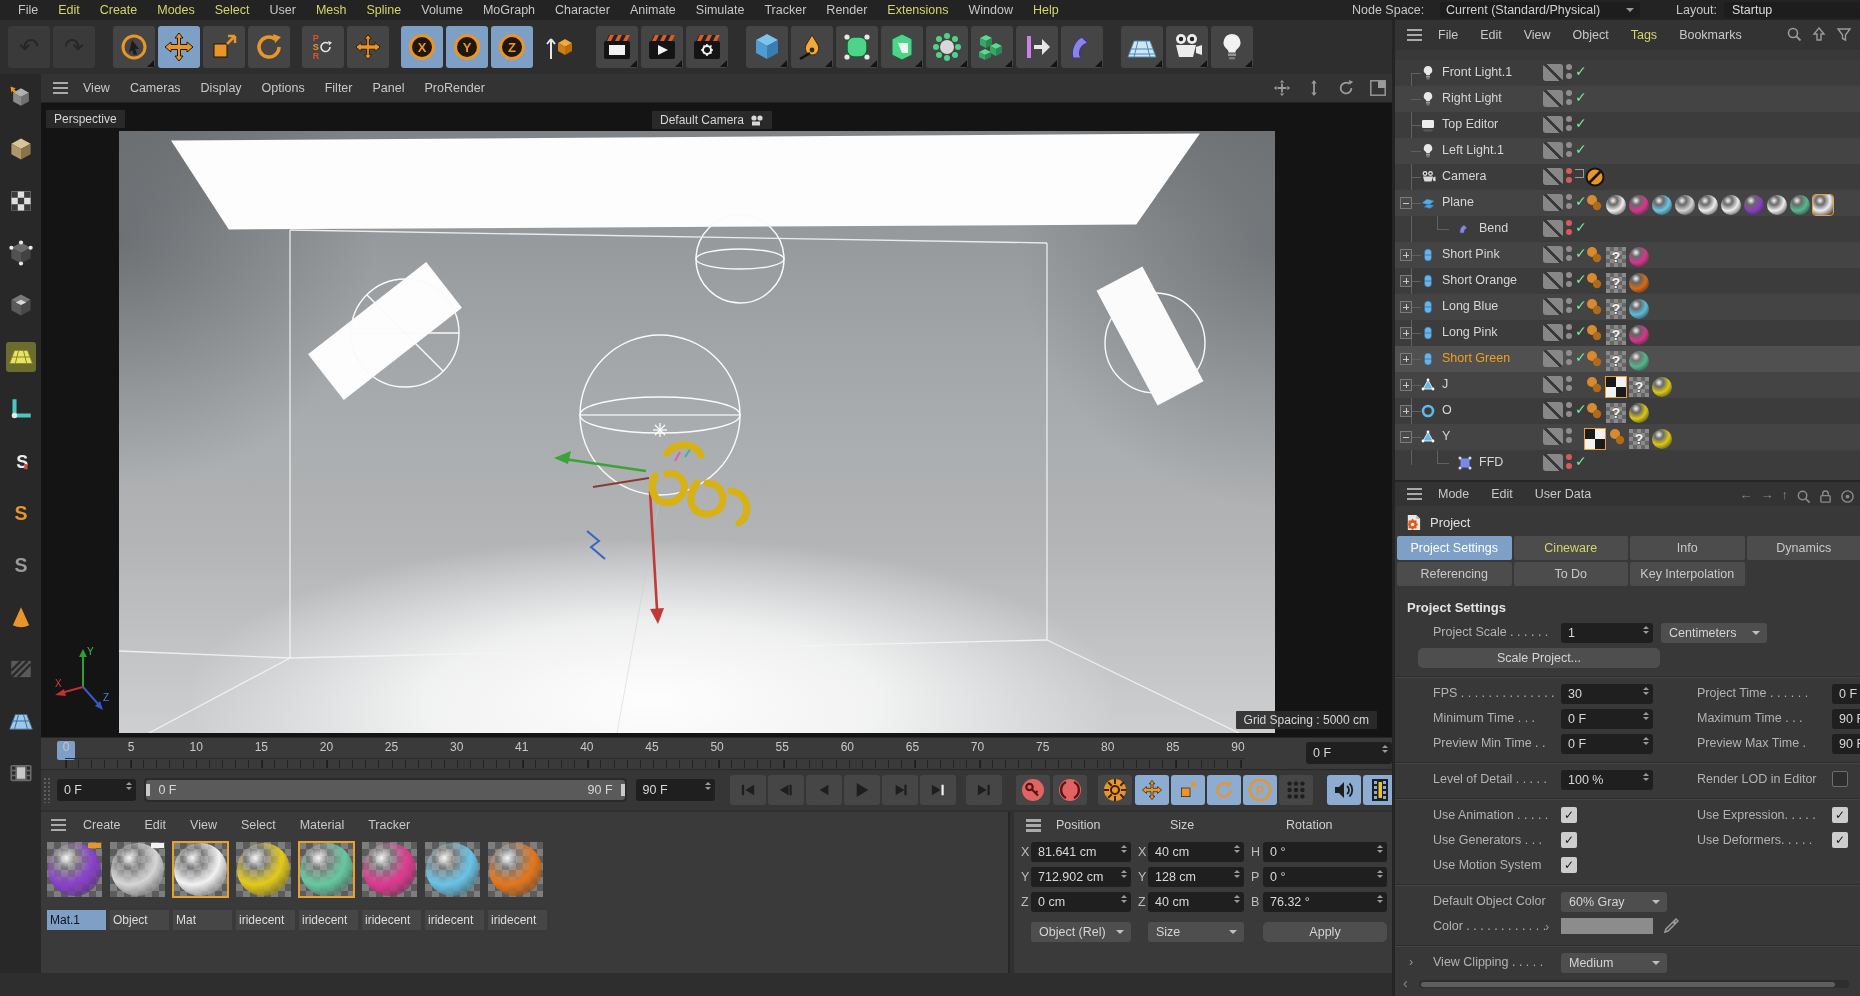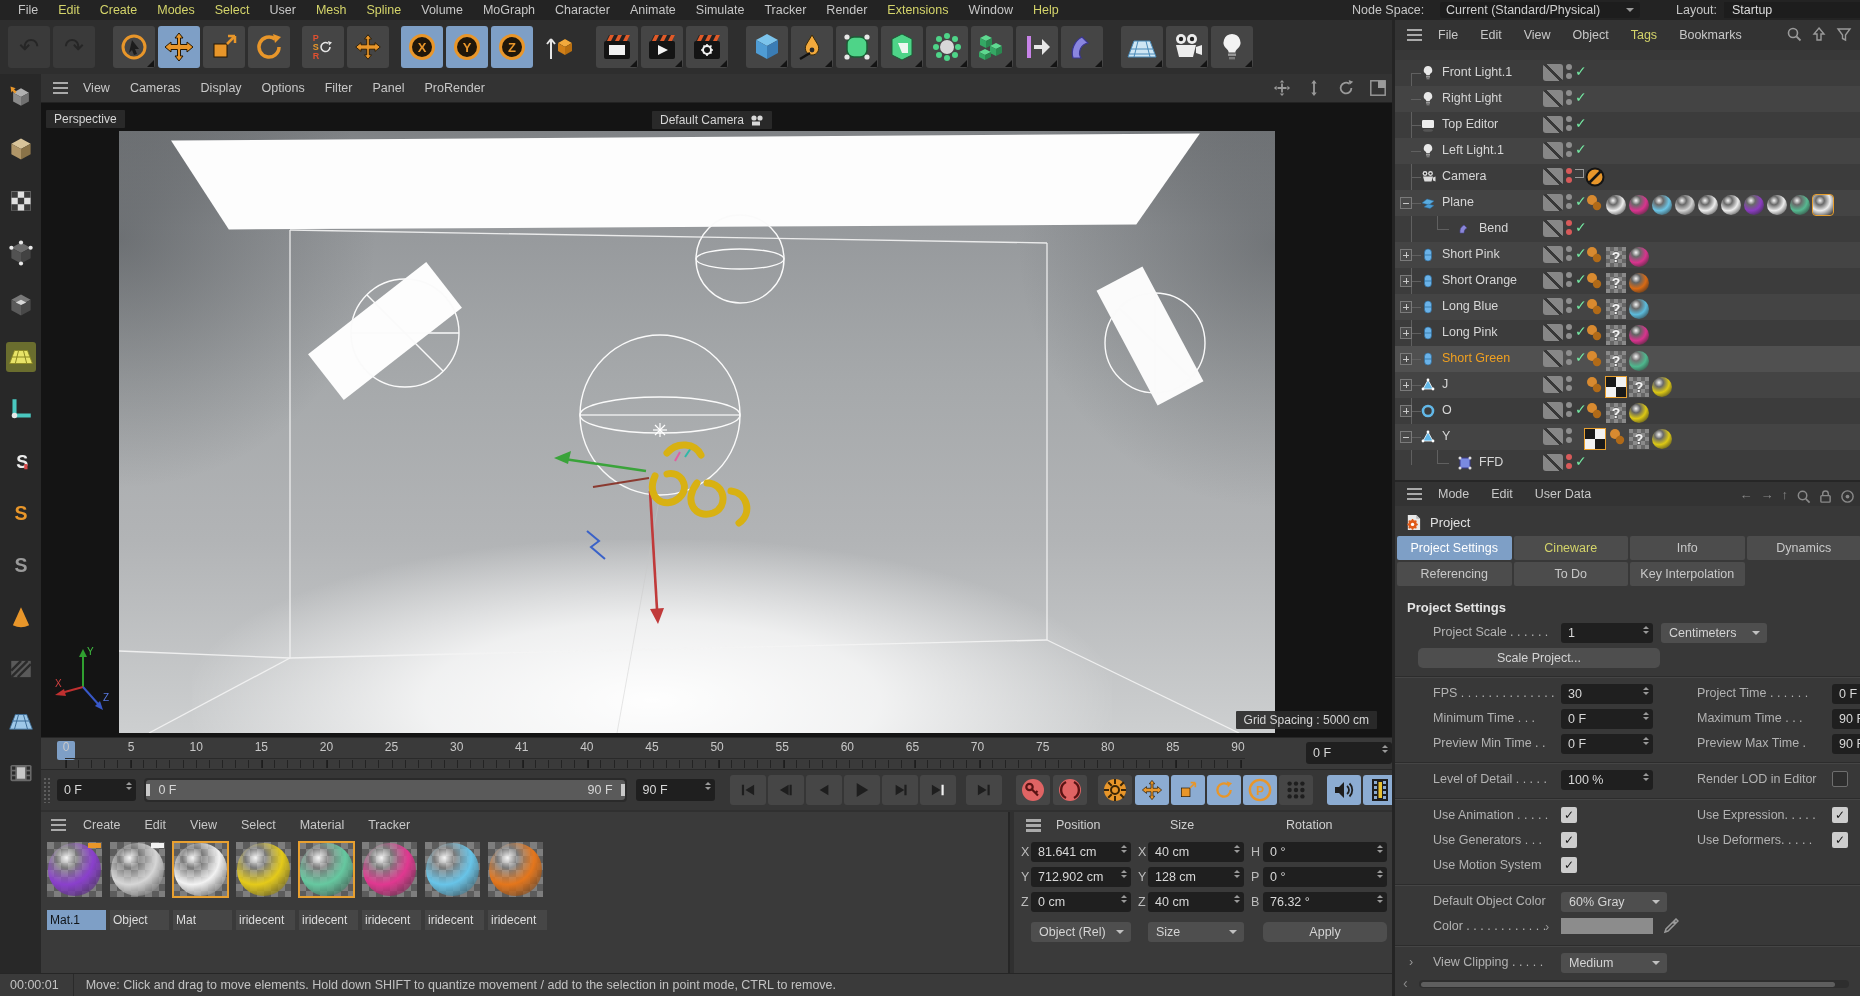--- a/index.html
+++ b/index.html
@@ -984,24 +984,20 @@
           <div class="dd" style="position:absolute;left:134px;width:96px">
               <span>Size</span>
               <i class="car"></i>
             </div>
           <div class="btn" style="position:absolute;left:249px;width:124px">Apply</div>
         </div>
       </div>
     </div>
   </div>
 
-  <div class="statusbar">
-    <span class="stime">00:00:01</span>
-    <span class="smsg">Move: Click and drag to move elements. Hold down SHIFT to quantize movement / add to the selection in point mode, CTRL to remove.</span>
-  </div>
 
   <div class="rpanel">
     <div class="ommenu">
       <span class="ham">
           <i></i>
           <i></i>
           <i></i>
         </span>
       <span class="mi">File</span>
       <span class="mi">Edit</span>

